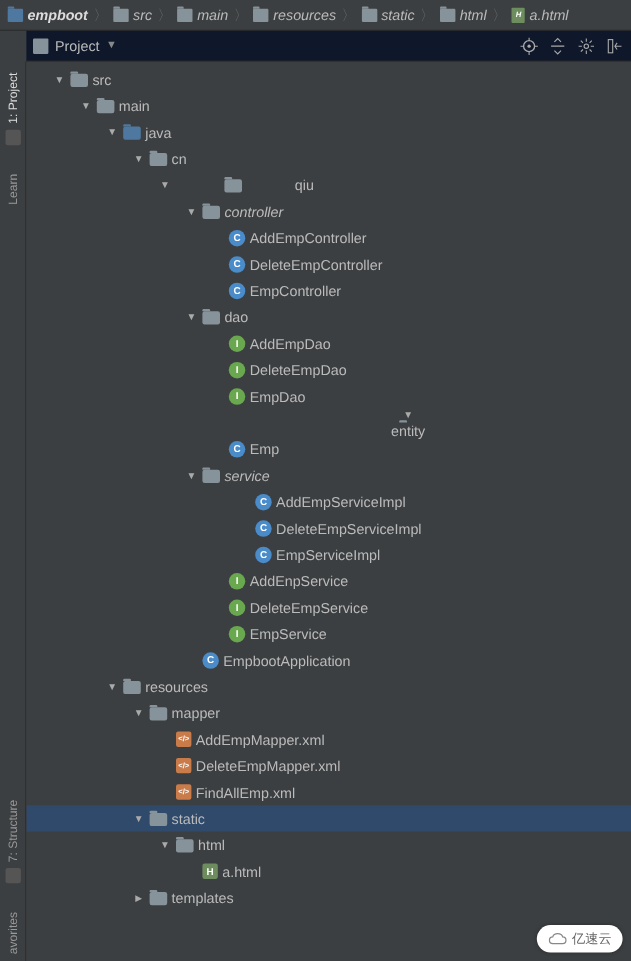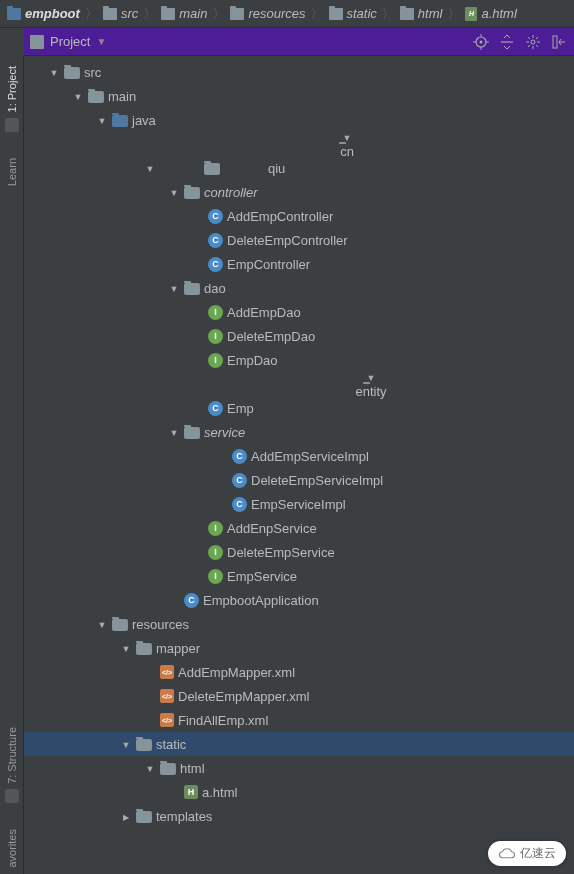--- a/index.html
+++ b/index.html
@@ -9,21 +9,21 @@
 .breadcrumb .crumb.bold { font-weight:bold; color:#ddd; }
 .breadcrumb .sep { color:#666; padding:0 2px; }
 .breadcrumb .folder-icon { width:14px; height:12px; background:#87939a; border-radius:1px; position:relative; }
 .breadcrumb .folder-icon::before { content:""; position:absolute; top:-2px; left:0; width:6px; height:2px; background:#87939a; border-radius:1px 1px 0 0; }
 .breadcrumb .folder-icon.mod { background:#4e78a0; }
 .breadcrumb .folder-icon.mod::before { background:#4e78a0; }
 .breadcrumb .file-icon { width:12px; height:14px; background:#87939a; border-radius:1px; position:relative; display:flex; align-items:center; justify-content:center; }
 .breadcrumb .file-icon.html { background:#6e8d5e; }
 .breadcrumb .file-icon .tiny { font-size:7px; color:#fff; font-weight:bold; }
 
-.toolbar { background:#4c1d95; display:flex; align-items:center; height:28px; border-bottom:1px solid #2b2b2b; padding:0 6px; margin-left:24px; }
+.toolbar { background:#0f172a; display:flex; align-items:center; height:28px; border-bottom:1px solid #2b2b2b; padding:0 6px; margin-left:24px; }
 .toolbar .left { display:flex; align-items:center; gap:6px; }
 .toolbar .right { margin-left:auto; display:flex; align-items:center; gap:8px; color:#888; }
 .toolbar .project-icon { width:14px; height:14px; background:#87939a; border-radius:1px; }
 .toolbar .dropdown-icon { font-size:10px; color:#888; }
 .toolbar .tbtn { width:18px; height:18px; display:flex; align-items:center; justify-content:center; cursor:pointer; color:#aaa; }
 .toolbar .tbtn svg { width:16px; height:16px; }
 
 .main { display:flex; height:calc(100% - 56px); }
 .left-gutter { width:24px; background:#3c3f41; border-right:1px solid #2b2b2b; display:flex; flex-direction:column; align-items:center; padding-top:4px; }
 .left-gutter .vlabel { writing-mode:vertical-rl; transform:rotate(180deg); font-size:11px; color:#999; padding:6px 0; cursor:pointer; display:flex; align-items:center; gap:4px; }
@@ -161,21 +161,21 @@
       <div class="tree-row" style="padding-left: 48px;">
         <span class="arrow down"></span>
         <span class="ticon folder"></span>
         <span class="label">main</span>
       </div>
       <div class="tree-row" style="padding-left: 72px;">
         <span class="arrow down"></span>
         <span class="ticon folder src"></span>
         <span class="label">java</span>
       </div>
-      <div class="tree-row" style="padding-left: 96px; flex-direction: column;">
+      <div class="tree-row" style="padding-left: 96px;">
         <span class="arrow down"></span>
         <span class="ticon folder pkg"></span>
         <span class="label">cn</span>
       </div>
       <div class="tree-row" style="padding-left: 120px; gap: 44px;">
         <span class="arrow down"></span>
         <span class="ticon folder pkg"></span>
         <span class="label">qiu</span>
       </div>
       <div class="tree-row" style="padding-left: 144px; font-style: italic;">

